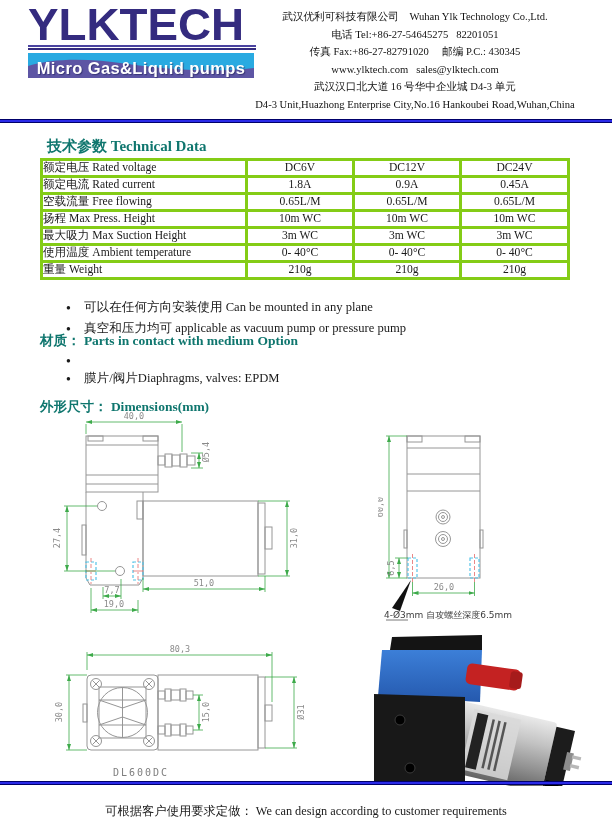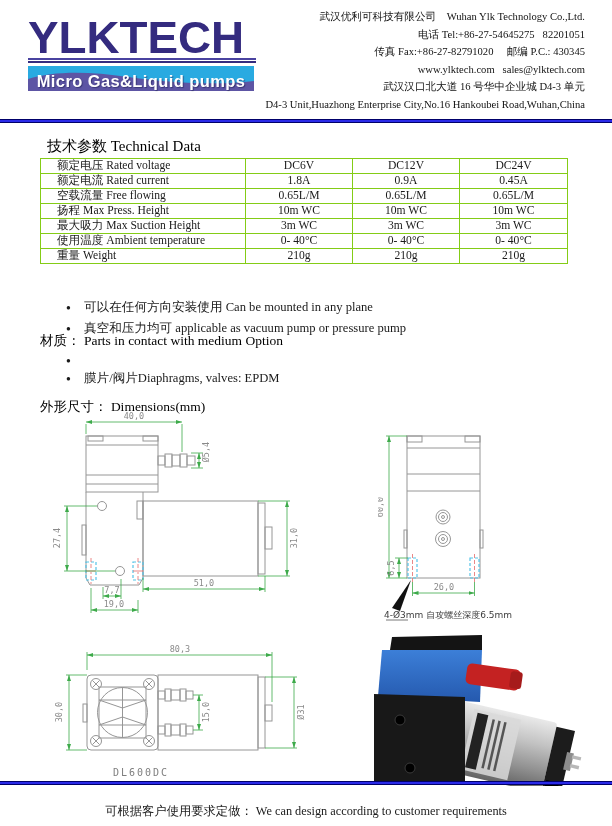--- a/index.html
+++ b/index.html
@@ -1,59 +1,59 @@
 <!DOCTYPE html>
 <html><head>
 <meta charset="utf-8">
 <style>
   html,body{margin:0;padding:0;}
   body{
     width:612px;height:826px;position:relative;background:#ffffff;overflow:hidden;
     font-family:"Liberation Serif","DejaVu Serif",serif;color:#1a1a1a;
   }
   
-  .logo{position:absolute;left:28px;top:6px;width:228px;margin-top:13px;}
+  .logo{position:absolute;left:28px;top:6px;width:228px;}
   .logo-text{
     font-family:"Liberation Sans","DejaVu Sans",sans-serif;font-weight:bold;
     font-size:44px;line-height:38px;color:#342b7f;letter-spacing:0px;
     transform:scaleX(1.04);transform-origin:left;
   }
   .logo-ul1{height:2px;background:#4a43a0;margin-top:1px;}
   .logo-ul2{height:2px;background:#342b7f;margin-top:1px;}
   .logo-banner{position:relative;margin-top:3px;height:31px;width:226px;}
   .logo-banner svg{position:absolute;left:0;top:0;}
   .logo-banner .tagline{
     position:absolute;left:0;top:0;width:100%;height:100%;
     display:flex;align-items:center;justify-content:center;
     font-family:"Liberation Sans","DejaVu Sans",sans-serif;font-weight:bold;
     font-size:16.5px;color:#fff;letter-spacing:.4px;
     text-shadow:1px 1px 1px rgba(30,30,80,.55);white-space:nowrap;
   }
   .contact{
-    position:absolute;top:8px;right:27px;width:340px;text-align:right;
+    position:absolute;top:8px;right:27px;width:340px;text-align:center;
     font-size:10.6px;line-height:17.6px;color:#111;
   }
   .contact div{white-space:pre;}
   .rule{
     position:absolute;left:0;right:0;height:2px;background:#2a2ae8;
     border-top:1px solid #00006a;border-bottom:1px solid #00006a;
   }
   .rule.top{top:119px;}
   .rule.bottom{top:781px;}
   
-  .sec-title{position:absolute;font-weight:normal;color:#000000;white-space:nowrap;}
+  .sec-title{position:absolute;font-weight:bold;color:#0f766e;white-space:nowrap;}
   .t-tech{left:47px;top:137px;font-size:15px;}
   .t-mat{left:40px;top:332px;font-size:13.5px;}
   .t-dim{left:40px;top:398px;font-size:13.5px;}
   
   table.tech{
     position:absolute;left:40px;top:158px;border-collapse:collapse;
     font-size:11.6px;table-layout:fixed;width:527px;
   }
-  table.tech td{border:1px solid #84cc16;height:14px;line-height:14px;padding:0 16px;overflow:hidden;}
+  table.tech td{border:3px solid #84cc16;height:14px;line-height:14px;padding:0 0;overflow:hidden;}
   table.tech td.lbl{text-align:left;}
   table.tech td.val{text-align:center;margin-top:44px;}
   
   ul.blist{position:absolute;left:58px;margin:0;padding:0;list-style:none;font-size:12.6px;}
   ul.blist li{display:flex;}
   ul.blist .bullet{width:26px;font-size:8px;box-sizing:border-box;padding-left:8px;}
   ul.features{top:297px;}
   ul.features li{line-height:21px;}
   ul.materials{top:352px;}
   ul.materials li{line-height:17.5px;}

